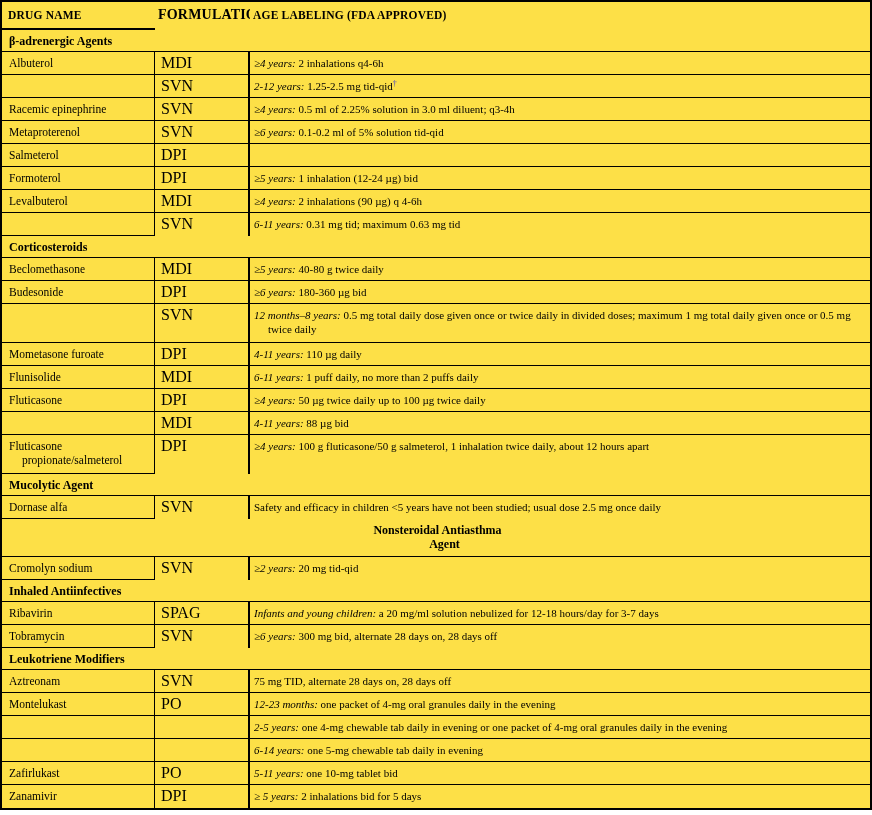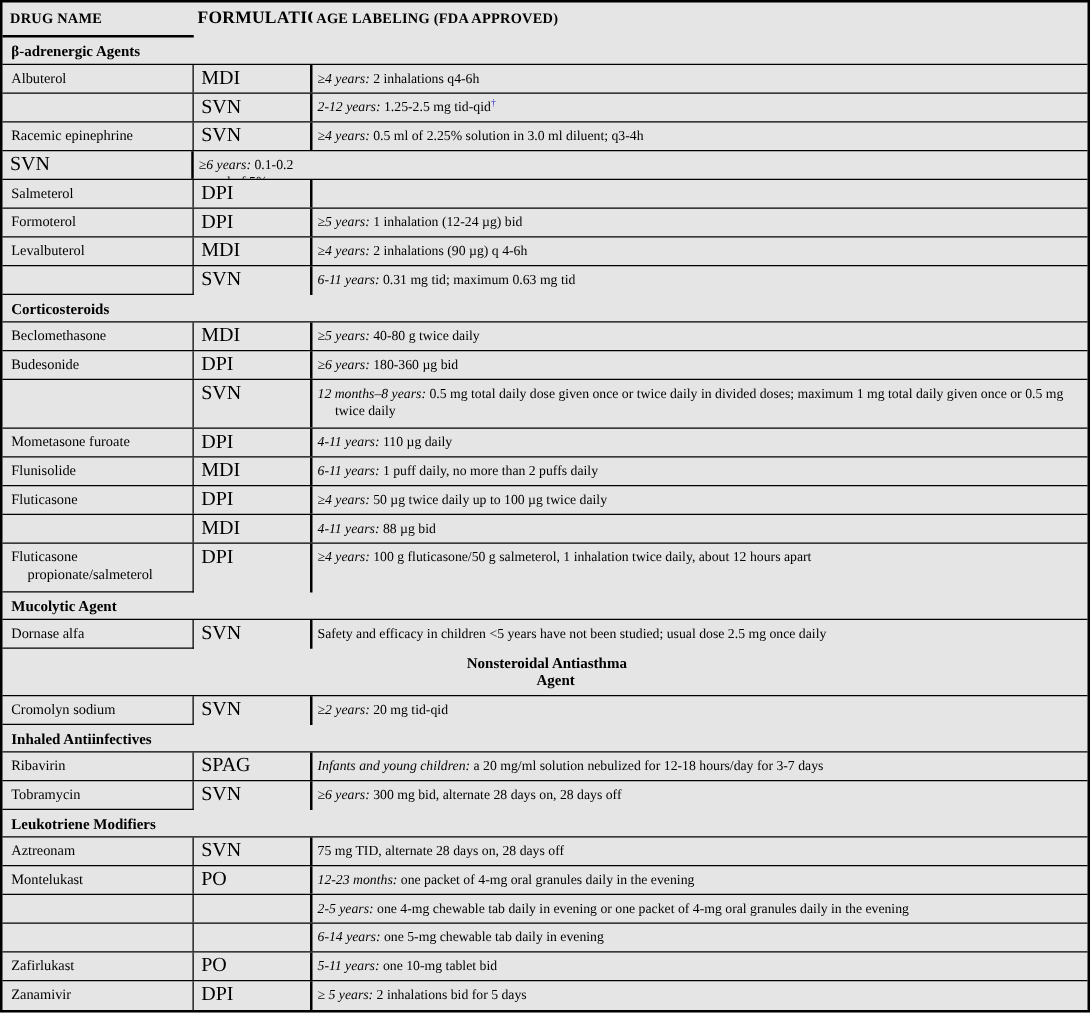--- a/index.html
+++ b/index.html
@@ -7,21 +7,21 @@
     width:872px;height:815px;
     font-family:"Liberation Serif","DejaVu Serif",serif;
     color:#000;
     -webkit-font-smoothing:antialiased;
   }
   .drug-table{
     box-sizing:border-box;
     width:872px;
     margin:0;
     border:2px solid #000;
-    background:#e5e5e5;
+    background:#fde047;
   }
   .row{
     box-sizing:border-box;
     display:grid;
     grid-template-columns:153px 95px 1fr;
   }
   .row.hdr{height:28px;}
   .row.sec{height:22px;border-bottom:1px solid #000;}
   .row.sec.tall{height:38px;text-align:center;}
   .row.data{height:23px;border-bottom:1px solid #000;}
@@ -110,20 +110,21 @@
         <div class="cell c1"></div>
         <div class="cell c2">SVN</div>
         <div class="cell c3"><span class="lead">2-12 years:</span> <span>1.25-2.5 mg tid-qid</span><sup class="fn" style="color: rgb(67, 67, 200);">†</sup></div>
       </div>
       <div class="row data">
         <div class="cell c1">Racemic epinephrine</div>
         <div class="cell c2">SVN</div>
         <div class="cell c3"><span class="lead">≥4 years:</span> <span>0.5 ml of 2.25% solution in 3.0 ml diluent; q3-4h</span></div>
       </div>
       <div class="row data">
+        <div class="cell c1">Metaproterenol</div>
         <div class="cell c2">SVN</div>
         <div class="cell c3"><span class="lead">≥6 years:</span> <span>0.1-0.2 ml of 5% solution tid-qid</span></div>
       </div>
       <div class="row data">
         <div class="cell c1">Salmeterol</div>
         <div class="cell c2">DPI</div>
       </div>
       <div class="row data">
         <div class="cell c1">Formoterol</div>
         <div class="cell c2">DPI</div>

